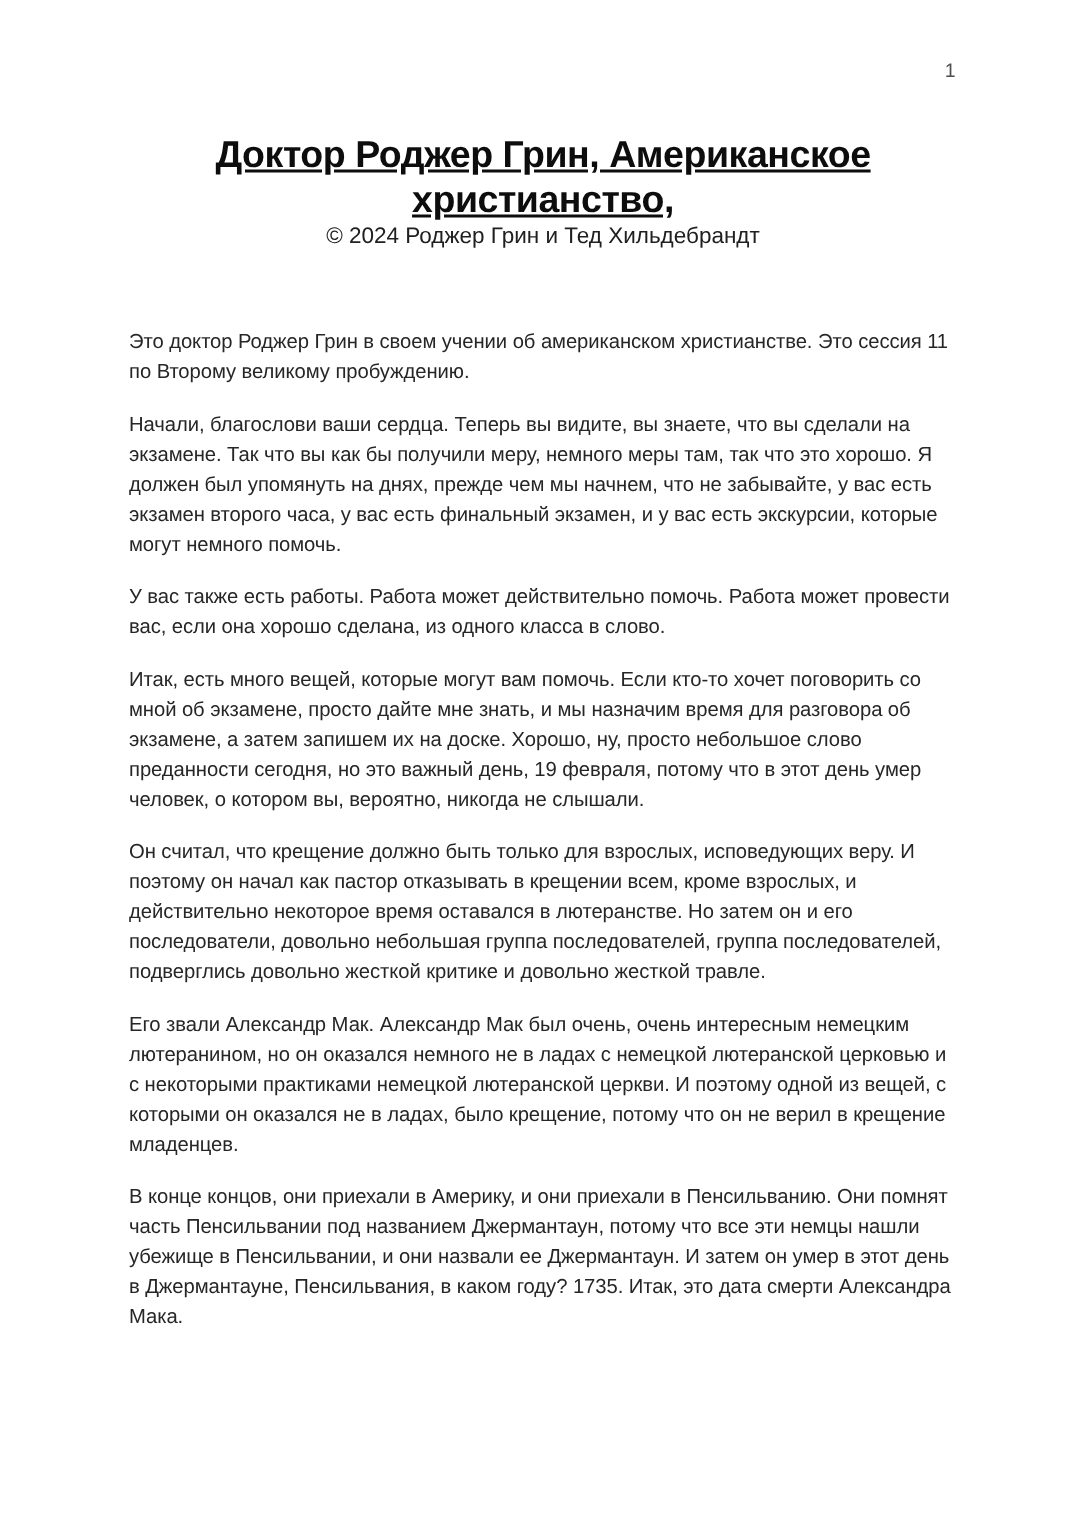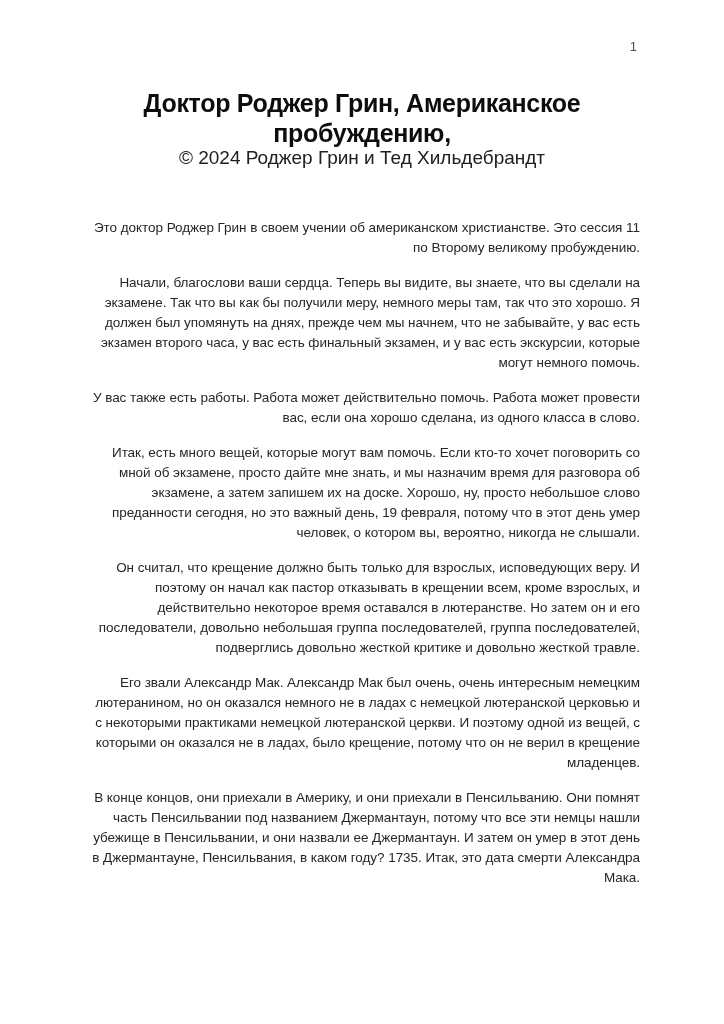--- a/index.html
+++ b/index.html
@@ -33,53 +33,53 @@
   .doc-title {
     margin: 0;
     font-size: 25px;
     line-height: 30px;
     font-weight: bold;
     color: #0d0d0d;
     letter-spacing: -0.3px;
   }
   .title-line {
     display: block;
+    text-decoration: underline;
   }
   .copyright {
     margin: 0;
-    font-size: 19px;
+    font-size: 15px;
     line-height: 20px;
     color: #202020;
   }
   .doc-body {
     position: absolute;
     top: 218px;
     left: 86px;
     width: 554px;
     font-size: 13.5px;
     line-height: 20px;
     color: #262626;
     letter-spacing: -0.05px;
   }
   .doc-body p {
     margin: 0 0 15px 0;
-    text-align: right;
   }
 </style>
 </head>
 <body>
 
 <div class="page">
 
   <div class="page-number">1</div>
 
   <header class="doc-header">
     <h1 class="doc-title">
       <span class="title-line">Доктор Роджер Грин, Американское</span>
-      <span class="title-line">пробуждению,</span>
+      <span class="title-line">христианство,</span>
     </h1>
     <div class="copyright">© 2024 Роджер Грин и Тед Хильдебрандт</div>
   </header>
 
   <main class="doc-body">
     <p>Это доктор Роджер Грин в своем учении об американском христианстве. Это сессия 11 по Второму великому пробуждению.</p>
     <p>Начали, благослови ваши сердца. Теперь вы видите, вы знаете, что вы сделали на экзамене. Так что вы как бы получили меру, немного меры там, так что это хорошо. Я должен был упомянуть на днях, прежде чем мы начнем, что не забывайте, у вас есть экзамен второго часа, у вас есть финальный экзамен, и у вас есть экскурсии, которые могут немного помочь.</p>
     <p>У вас также есть работы. Работа может действительно помочь. Работа может провести вас, если она хорошо сделана, из одного класса в слово.</p>
     <p>Итак, есть много вещей, которые могут вам помочь. Если кто-то хочет поговорить со мной об экзамене, просто дайте мне знать, и мы назначим время для разговора об экзамене, а затем запишем их на доске. Хорошо, ну, просто небольшое слово преданности сегодня, но это важный день, 19 февраля, потому что в этот день умер человек, о котором вы, вероятно, никогда не слышали.</p>
     <p>Он считал, что крещение должно быть только для взрослых, исповедующих веру. И поэтому он начал как пастор отказывать в крещении всем, кроме взрослых, и действительно некоторое время оставался в лютеранстве. Но затем он и его последователи, довольно небольшая группа последователей, группа последователей, подверглись довольно жесткой критике и довольно жесткой травле.</p>

